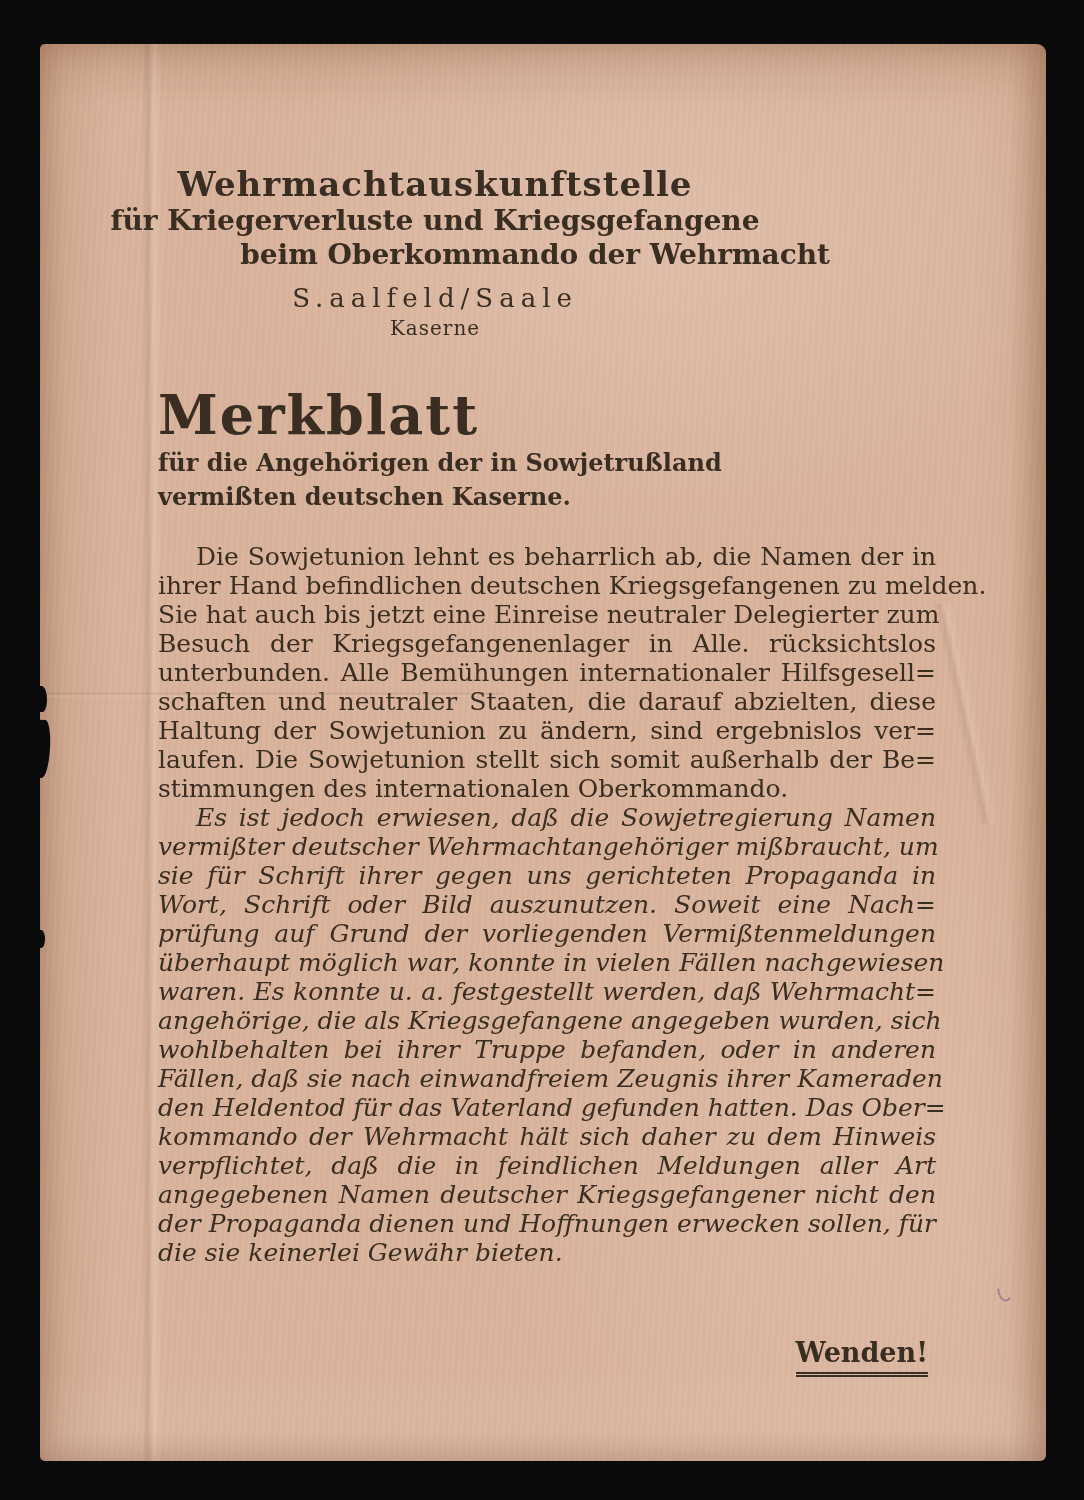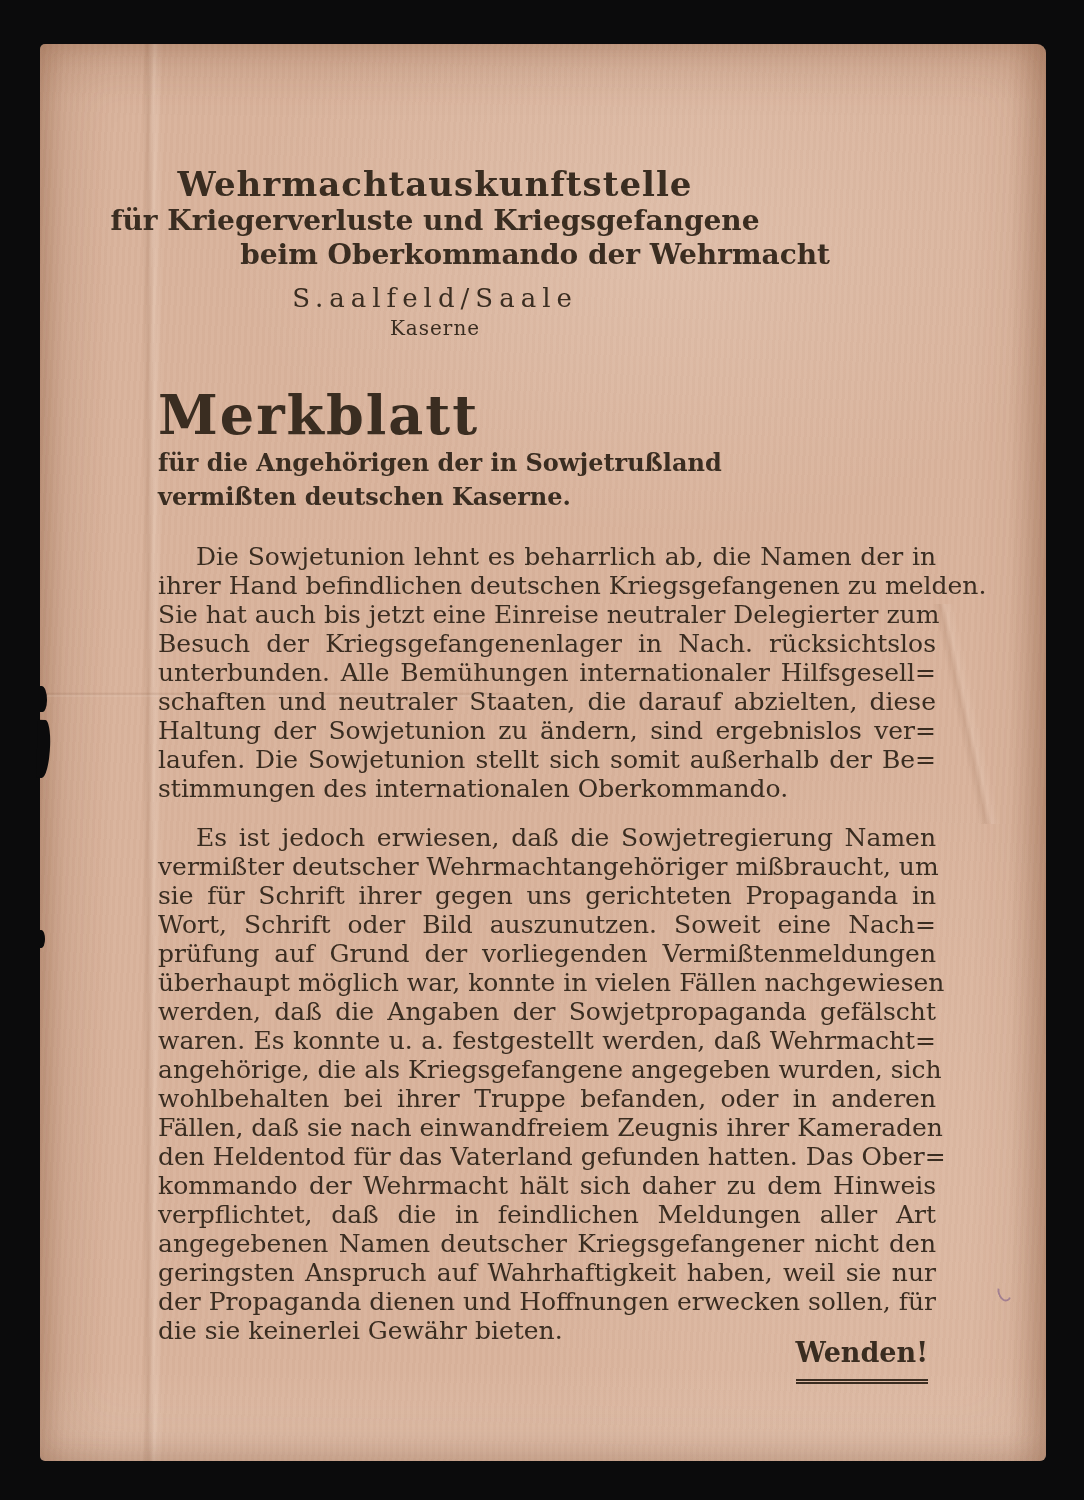--- a/index.html
+++ b/index.html
@@ -70,38 +70,38 @@
     font-weight:bold;
   }
   .title-main{font-size:54px;line-height:62px;letter-spacing:2px;}
   .title-sub{font-size:24px;line-height:34px;}
 
   .body-block{
     position:absolute;left:118px;top:498px;width:778px;
     font-size:25px;
   }
   .paragraph{margin:0;}
-  .paragraph + .paragraph{margin-top:20px;}
+  .paragraph + .paragraph{margin-top:0;font-style:italic;}
   .line{
     line-height:29px;
     text-align:justify;
     text-align-last:justify;
     white-space:nowrap;
   }
   .line.first{text-indent:38px;}
   .line.last{text-align-last:left;white-space:normal;}
 
   .wenden-block{
     position:absolute;left:118px;top:1292px;width:778px;
     text-align:right;padding-right:8px;
   }
   .wenden{
     display:inline-block;
     font-size:27px;font-weight:bold;line-height:34px;
-    padding-bottom:9px;
+    padding-bottom:2px;
     border-bottom:5px double var(--ink);
   }
 </style>
 </head>
 <body>
 
 <div class="paper">
 
   <div class="crease-h"></div>
   <div class="crease-d"></div>
@@ -122,44 +122,42 @@
     <div class="title-main">Merkblatt</div>
     <div class="title-sub">für die Angehörigen der in Sowjetrußland</div>
     <div class="title-sub">vermißten deutschen Kaserne.</div>
   </div>
 
   <div class="body-block">
     <div class="paragraph">
         <div class="line first">Die Sowjetunion lehnt es beharrlich ab, die Namen der in</div>
         <div class="line">ihrer Hand befindlichen deutschen Kriegsgefangenen zu melden.</div>
         <div class="line">Sie hat auch bis jetzt eine Einreise neutraler Delegierter zum</div>
-        <div class="line">Besuch der Kriegsgefangenenlager in Nach. rücksichtslos</div>
+        <div class="line">Besuch der Kriegsgefangenenlager in Alle. rücksichtslos</div>
         <div class="line">unterbunden. Alle Bemühungen internationaler Hilfsgesell=</div>
         <div class="line">schaften und neutraler Staaten, die darauf abzielten, diese</div>
         <div class="line">Haltung der Sowjetunion zu ändern, sind ergebnislos ver=</div>
         <div class="line">laufen. Die Sowjetunion stellt sich somit außerhalb der Be=</div>
         <div class="line last">stimmungen des internationalen Oberkommando.</div>
       </div>
     <div class="paragraph">
         <div class="line first">Es ist jedoch erwiesen, daß die Sowjetregierung Namen</div>
         <div class="line">vermißter deutscher Wehrmachtangehöriger mißbraucht, um</div>
         <div class="line">sie für Schrift ihrer gegen uns gerichteten Propaganda in</div>
         <div class="line">Wort, Schrift oder Bild auszunutzen. Soweit eine Nach=</div>
         <div class="line">prüfung auf Grund der vorliegenden Vermißtenmeldungen</div>
         <div class="line">überhaupt möglich war, konnte in vielen Fällen nachgewiesen</div>
-        <div class="line">werden, daß die Angaben der Sowjetpropaganda gefälscht</div>
         <div class="line">waren. Es konnte u. a. festgestellt werden, daß Wehrmacht=</div>
         <div class="line">angehörige, die als Kriegsgefangene angegeben wurden, sich</div>
         <div class="line">wohlbehalten bei ihrer Truppe befanden, oder in anderen</div>
         <div class="line">Fällen, daß sie nach einwandfreiem Zeugnis ihrer Kameraden</div>
         <div class="line">den Heldentod für das Vaterland gefunden hatten. Das Ober=</div>
         <div class="line">kommando der Wehrmacht hält sich daher zu dem Hinweis</div>
         <div class="line">verpflichtet, daß die in feindlichen Meldungen aller Art</div>
         <div class="line">angegebenen Namen deutscher Kriegsgefangener nicht den</div>
-        <div class="line">geringsten Anspruch auf Wahrhaftigkeit haben, weil sie nur</div>
         <div class="line">der Propaganda dienen und Hoffnungen erwecken sollen, für</div>
         <div class="line last">die sie keinerlei Gewähr bieten.</div>
       </div>
   </div>
 
   <div class="wenden-block">
     <span class="wenden">Wenden!</span>
   </div>
 
 </div>

